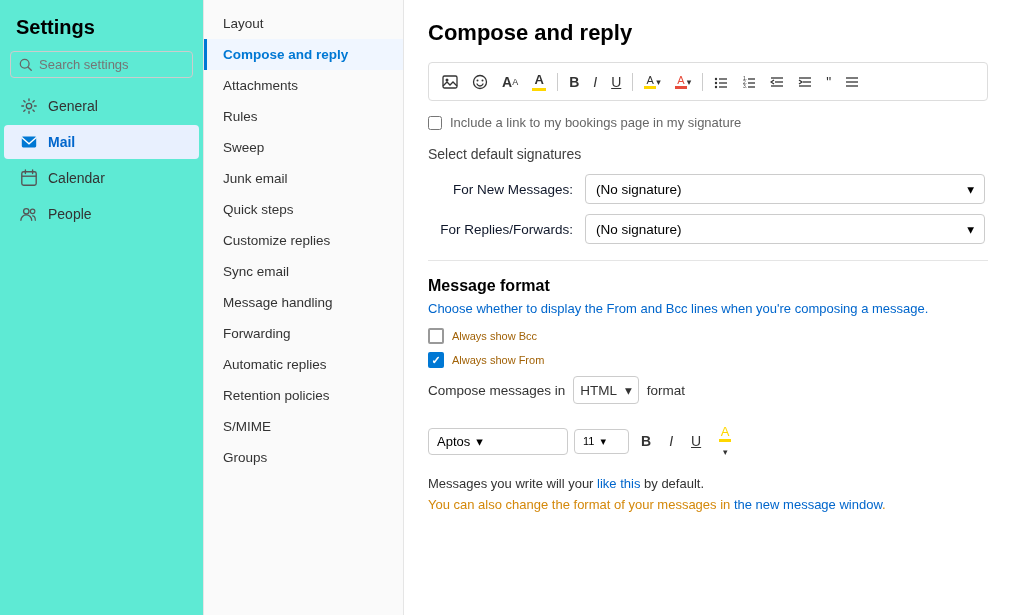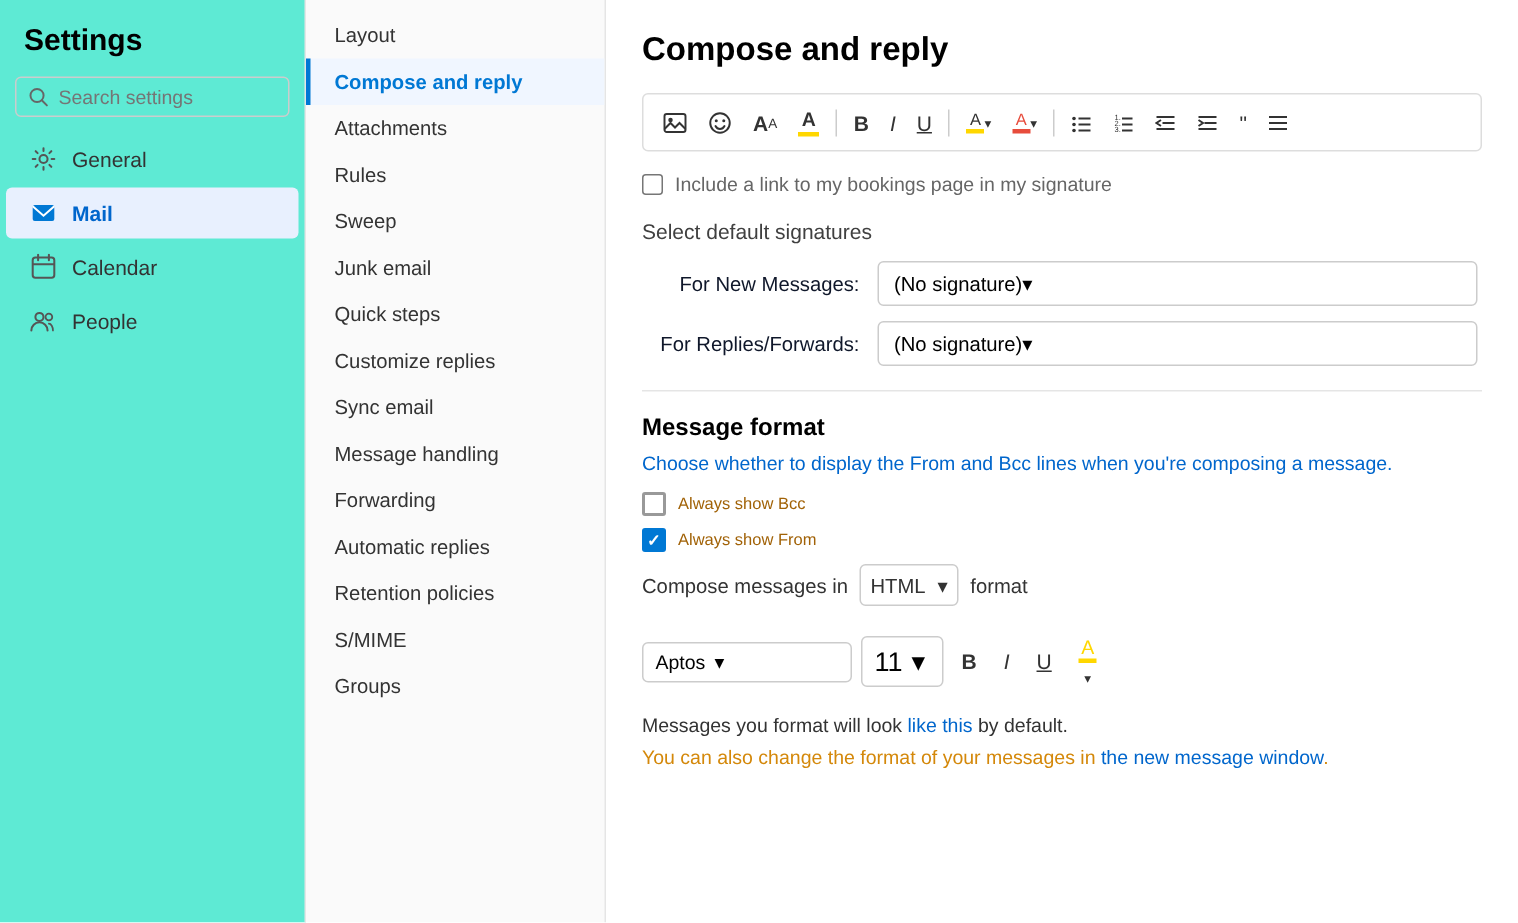--- a/index.html
+++ b/index.html
@@ -150,21 +150,21 @@
     }
     .signature-select {
       flex: 1;
       max-width: 400px;
       border: 1px solid #ccc;
       border-radius: 4px;
       padding: 6px 10px;
       font-size: 13.5px;
       display: flex;
       align-items: center;
-      justify-content: flex-start;
+      justify-content: space-between;
       cursor: pointer;
       background: #fff;
     }
 
     .divider { height: 1px; background: #e5e5e5; margin: 16px 0; }
 
     
     .section-title {
       font-size: 16px;
       font-weight: 600;
@@ -236,21 +236,21 @@
       align-items: center;
       gap: 6px;
       cursor: pointer;
       background: #fff;
       min-width: 140px;
     }
     .size-select {
       border: 1px solid #ccc;
       border-radius: 4px;
       padding: 5px 8px;
-      font-size: 18px;
+      font-size: 11px;
       display: flex;
       align-items: center;
       gap: 6px;
       cursor: pointer;
       background: #fff;
       min-width: 55px;
     }
     .font-btn {
       background: none;
       border: none;
@@ -496,18 +496,18 @@
     <button class="font-btn">
       <div style="display:flex;flex-direction:column;align-items:center;">
         <span style="font-size:13px;color:#FFD700;">A</span>
         <span style="display:inline-block;width:12px;height:3px;background:#FFD700;"></span>
       </div>
       <span style="font-size:9px;">▾</span>
     </button>
   </div>
 
   <div class="preview-text">
-    <span>Messages you format will look </span><span class="blue" style="cursor:pointer;"><span>like this</span></span><span> by default.</span>
+    <span>Messages you write will your </span><span class="blue" style="cursor:pointer;"><span>like this</span></span><span> by default.</span>
   </div>
   <div class="preview-text2">
     <span>You can also change the format of your messages in </span><span style="color:#0066cc;cursor:pointer;"><span>the new message window</span></span><span>.</span>
   </div>
 </div>
 
 </body></html>

